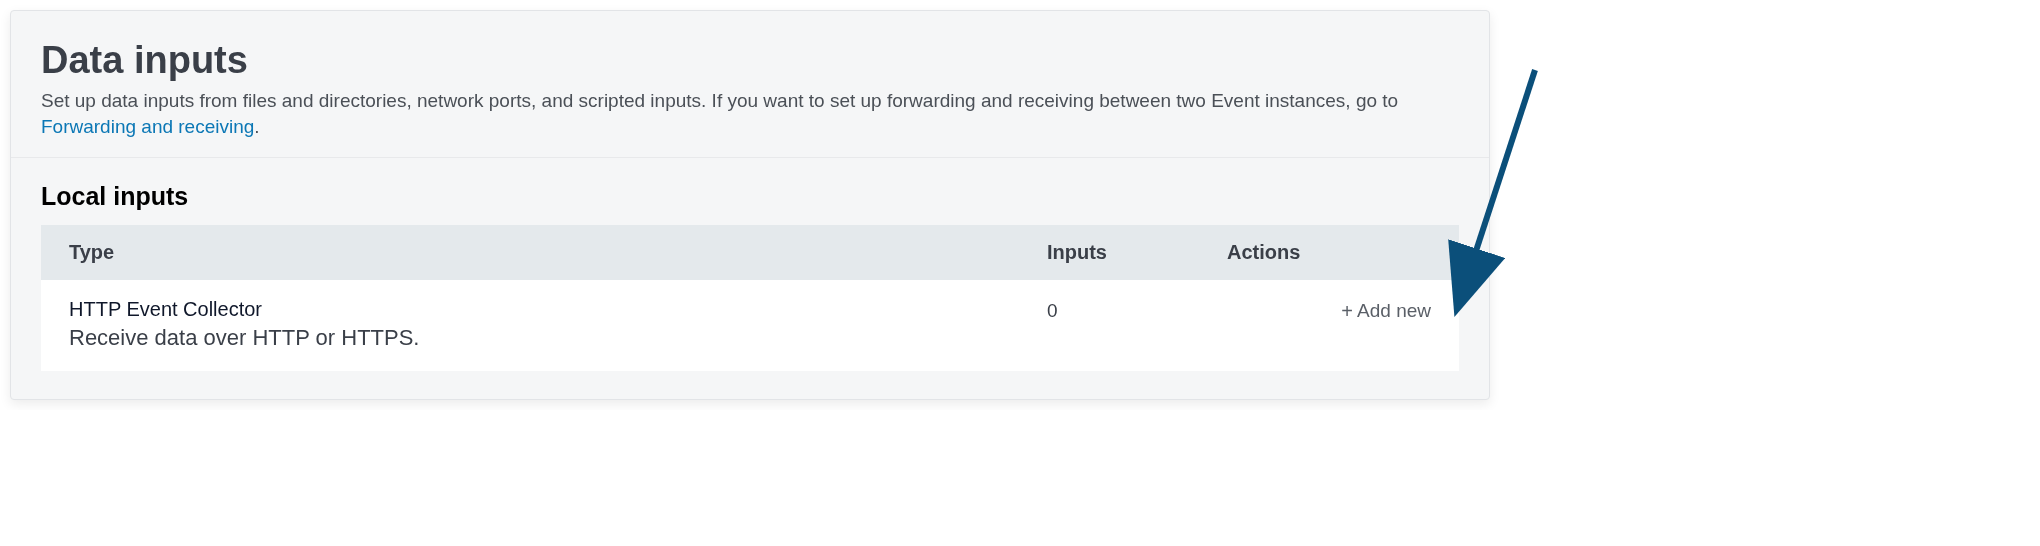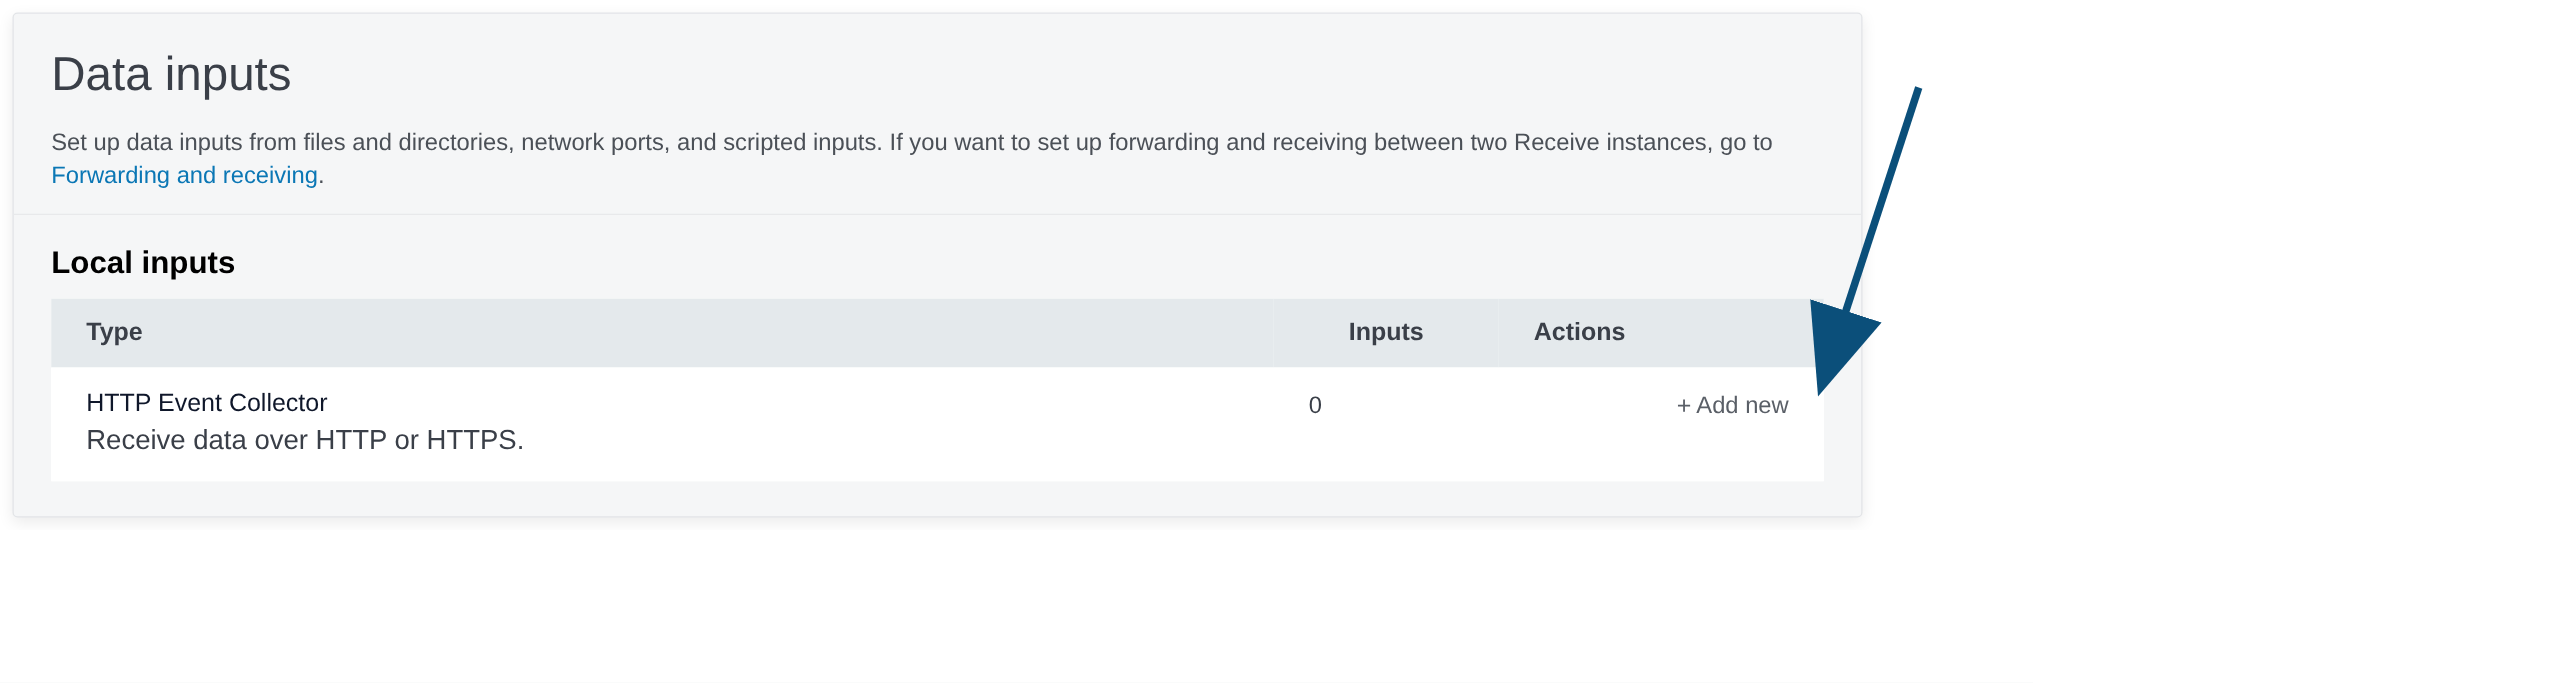--- a/index.html
+++ b/index.html
@@ -20,23 +20,23 @@
       box-shadow: 0 4px 12px rgba(0,0,0,0.08);
       width: 1480px;
       position: relative;
     }
     .header-section {
       padding: 28px 30px 18px 30px;
       border-bottom: 1px solid #e8e9eb;
     }
     .page-title {
       font-size: 38px;
-      font-weight: 400;
+      font-weight: 700;
       color: #3a3f48;
-      margin-bottom: 20px;
+      margin-bottom: 6px;
     }
     .page-description {
       font-size: 19px;
       color: #4b5057;
       line-height: 1.35;
     }
     .page-description .link {
       color: #0b77b5;
       cursor: pointer;
     }
@@ -58,21 +58,21 @@
       background: #e4e9ec;
     }
     th {
       text-align: left;
       font-size: 20px;
       font-weight: 600;
       color: #3a3f48;
       padding: 16px 28px;
     }
     th.col-inputs {
-      text-align: center;
+      text-align: left;
       width: 180px;
     }
     th.col-actions {
       text-align: left;
       width: 260px;
     }
     tbody tr {
       background: #ffffff;
     }
     td {
@@ -120,21 +120,21 @@
     }
   </style>
 </head>
 <body>
 
 <div class="panel">
 
   <div class="header-section">
     <h1 class="page-title">Data inputs</h1>
     <p class="page-description">
-      <span>Set up data inputs from files and directories, network ports, and scripted inputs. If you want to set up forwarding and receiving between two Receive instances, go to </span><span class="link">Forwarding and receiving</span><span>.</span>
+      <span>Set up data inputs from files and directories, network ports, and scripted inputs. If you want to set up forwarding and receiving between two Event instances, go to </span><span class="link">Forwarding and receiving</span><span>.</span>
     </p>
   </div>
 
   <h2 class="section-title">Local inputs</h2>
 
   <div class="table-wrap">
     <table>
       <thead>
         <tr>
           <th>Type</th>

